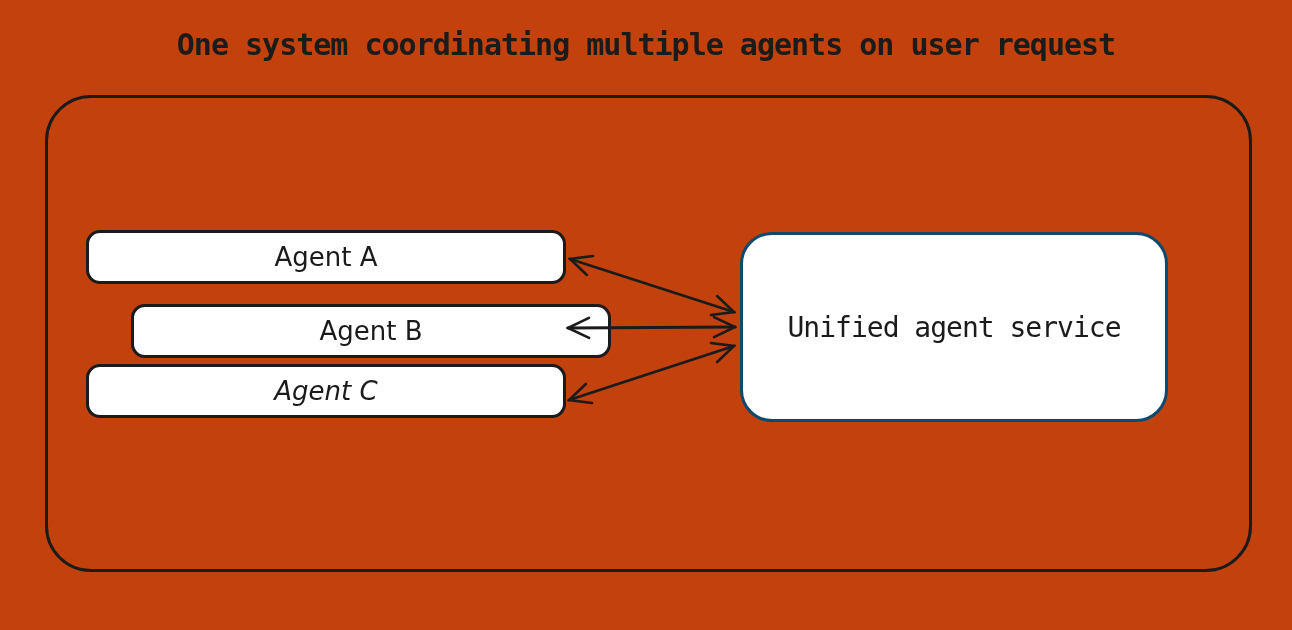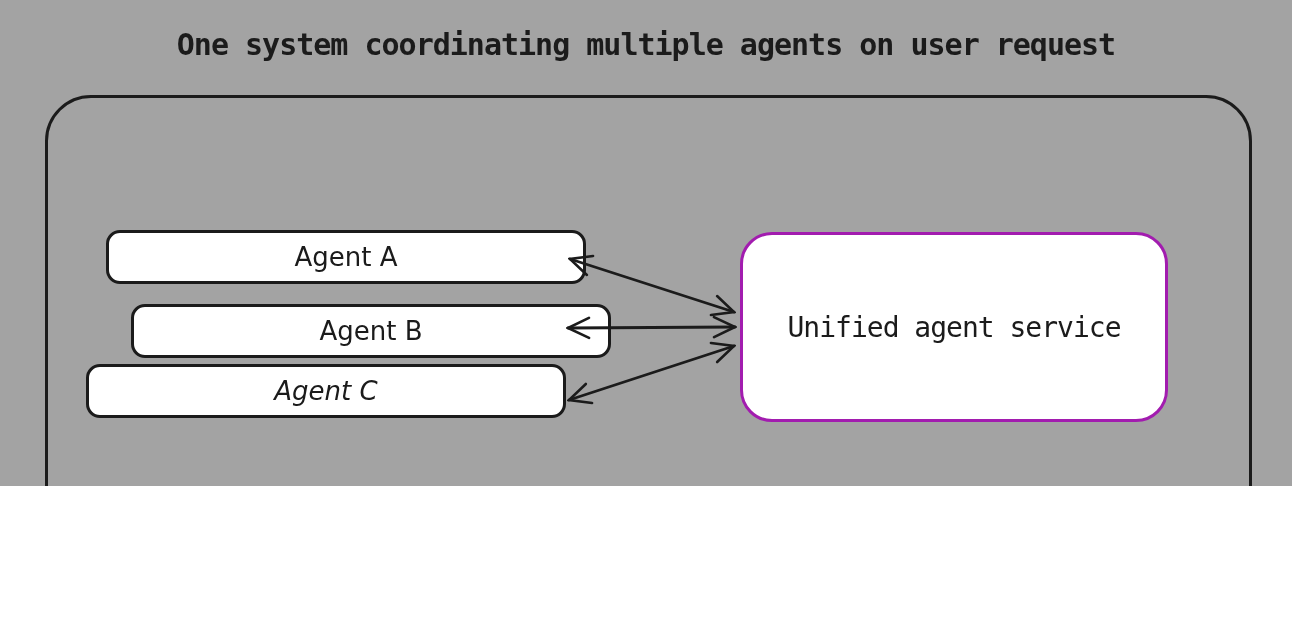--- a/index.html
+++ b/index.html
@@ -3,22 +3,22 @@
 <meta charset="utf-8">
 <style>
   html, body {
     margin: 0;
     padding: 0;
     background: #ffffff;
   }
   .canvas {
     position: relative;
     width: 1292px;
-    height: 486px;
-    background: #a3a3a3;
+    height: 630px;
+    background: #c2410c;
     overflow: hidden;
     font-family: "DejaVu Sans Mono", monospace;
     color: #1b1b1b;
   }
   .diagram-title {
     position: absolute;
     left: 0;
     top: 27px;
     width: 100%;
     text-align: center;
@@ -49,31 +49,31 @@
     border: 3px solid #1b1b1b;
     border-radius: 14px;
     background: #ffffff;
     display: flex;
     align-items: center;
     justify-content: center;
     font-family: "DejaVu Sans", sans-serif;
     font-size: 26px;
     color: #1b1b1b;
   }
-  .agent-a { top: 230px; margin-left: 20px; }
+  .agent-a { top: 230px; }
   .agent-b { top: 304px; margin-left: 45px; }
   .agent-c { top: 364px; font-style: italic; }
   .service-box {
     position: absolute;
     left: 740px;
     top: 232px;
     width: 428px;
     height: 190px;
     box-sizing: border-box;
-    border: 3px solid #a21caf;
+    border: 3px solid #0c4a6e;
     border-radius: 32px;
     background: #ffffff;
     display: flex;
     align-items: center;
     justify-content: center;
     font-family: "DejaVu Sans Mono", monospace;
     font-size: 28px;
     letter-spacing: -1px;
     color: #1b1b1b;
   }

